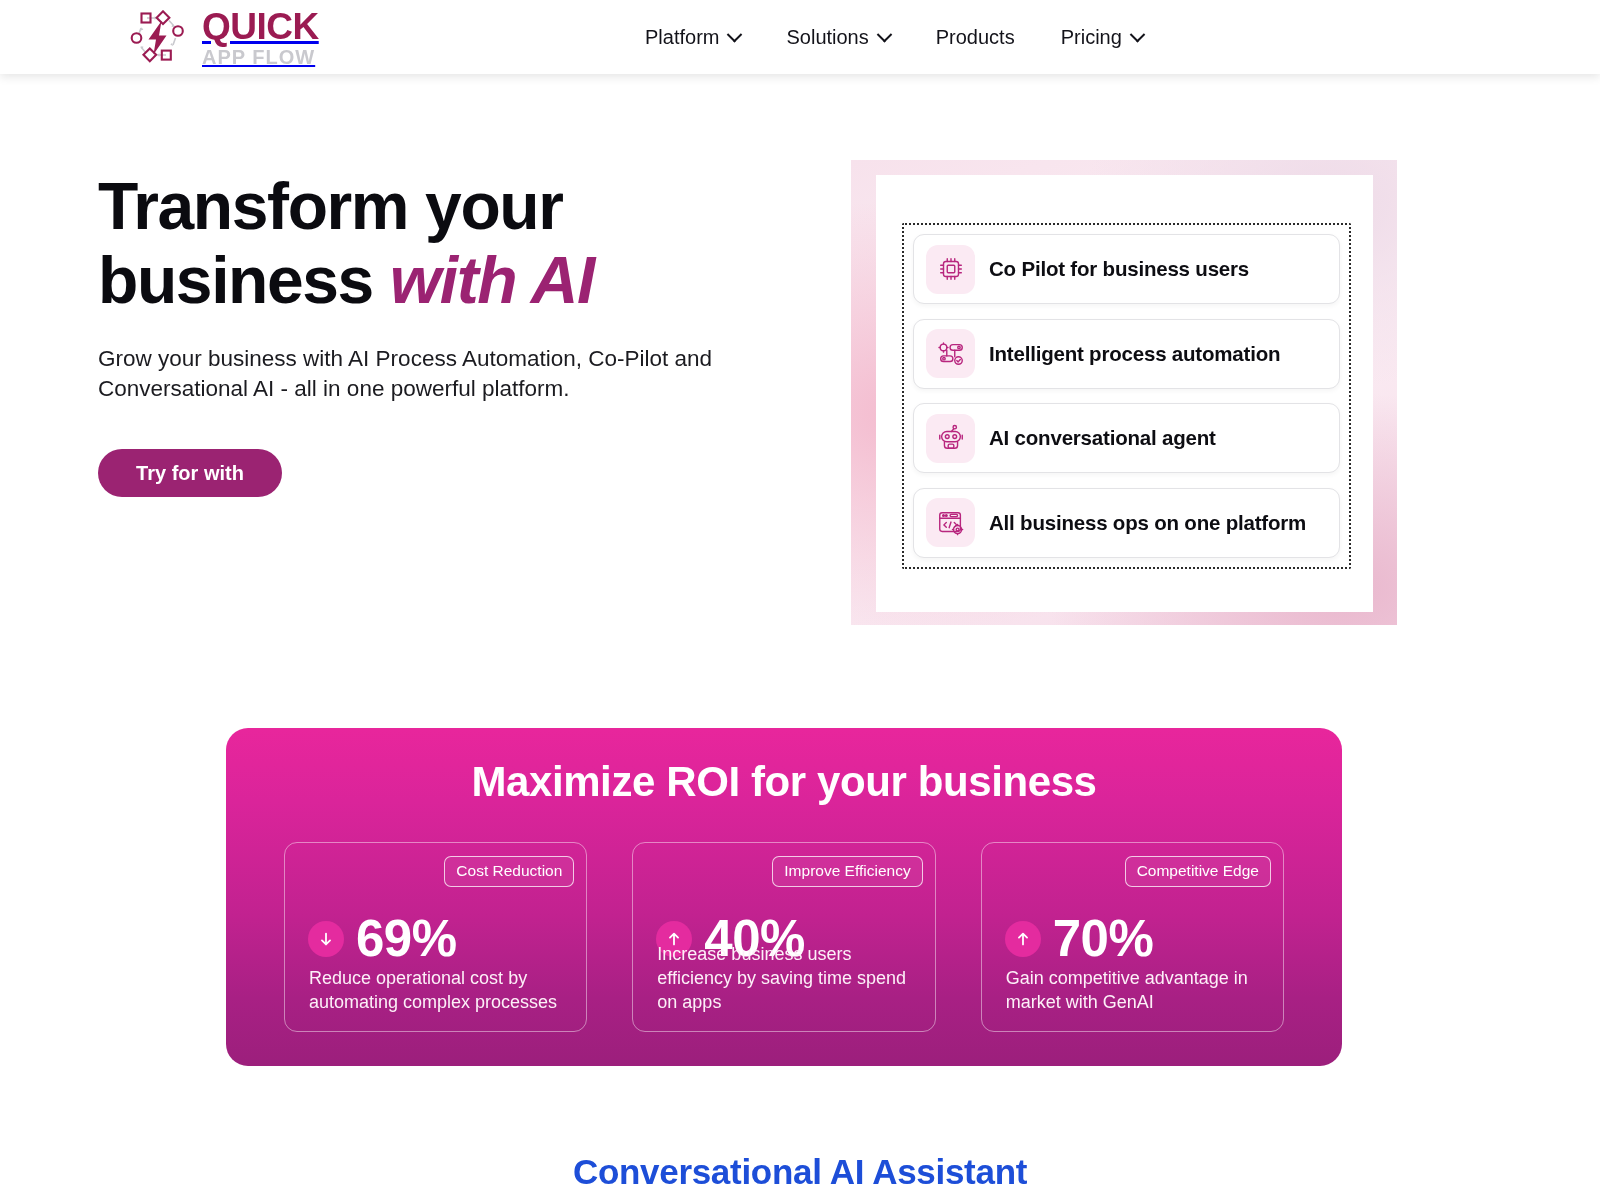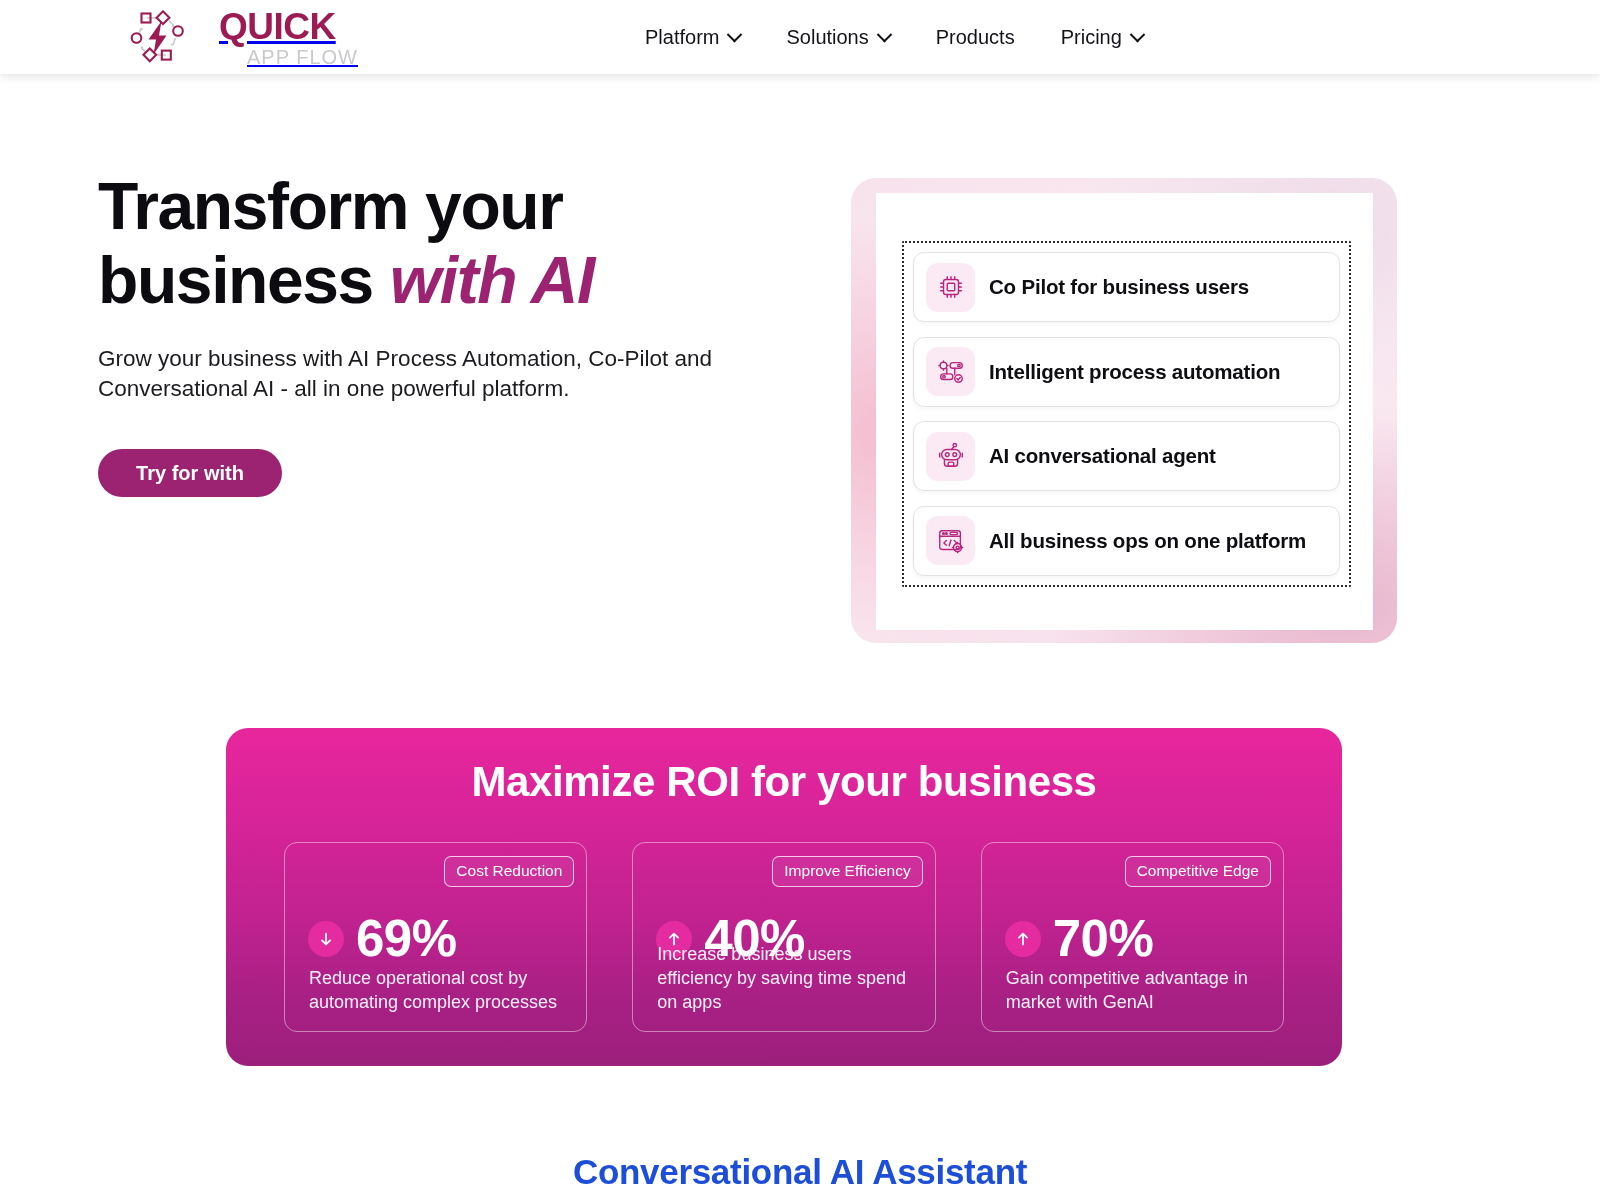--- a/index.html
+++ b/index.html
@@ -25,38 +25,37 @@
     z-index: 50;
   }
 
   .logo-area {
     position: absolute;
     left: 128px;
     top: 9px;
     height: 56px;
     display: flex;
     align-items: center;
-    gap: 31px;
+    gap: 14px;
     cursor: pointer;
   }
   .logo-mark { width: 60px; height: 54px; display: block; }
   .logo-words { display: flex; flex-direction: column; line-height: 1; }
   .logo-quick {
     font-size: 37px;
     font-weight: bold;
     letter-spacing: -0.5px;
     color: #9B1B52;
   }
   .logo-appflow {
     font-size: 20px;
-    font-weight: 400;
+    font-weight: 700;
     letter-spacing: 1.0px;
     color: #c9c9ce;
     margin-top: 2px;
-    margin-left: 28px;
   }
 
   .main-nav {
     position: absolute;
     left: 645px;
     top: 0;
     height: 74px;
     display: flex;
     align-items: center;
     gap: 46px;
@@ -110,29 +109,28 @@
     font-size: 20px;
     font-weight: bold;
     border: none;
     cursor: pointer;
     font-family: "Liberation Sans", sans-serif;
   }
 
   
   .hero-visual {
     position: absolute;
-    left: 851px; top: 104px;
+    left: 851px; top: 86px;
     width: 546px; height: 465px;
     background:
       radial-gradient(110% 80% at 12% 55%, #f3b9cd 0%, rgba(243,185,205,0) 58%),
       radial-gradient(90% 70% at 90% 92%, #e9b7cd 0%, rgba(233,183,205,0) 60%),
       radial-gradient(70% 60% at 88% 10%, #eedbe8 0%, rgba(238,219,232,0) 65%),
       linear-gradient(160deg,#f7e2ec 0%,#fbeef4 45%,#f6dce9 100%);
     overflow: hidden;
-    border-radius: 25px;
   }
   .hero-card {
     position: absolute;
     left: 25px; top: 15px;
     width: 497px; height: 437px;
     background: #ffffff;
   }
   .dots-frame {
     position: absolute;
     left: 26px; top: 48px;

